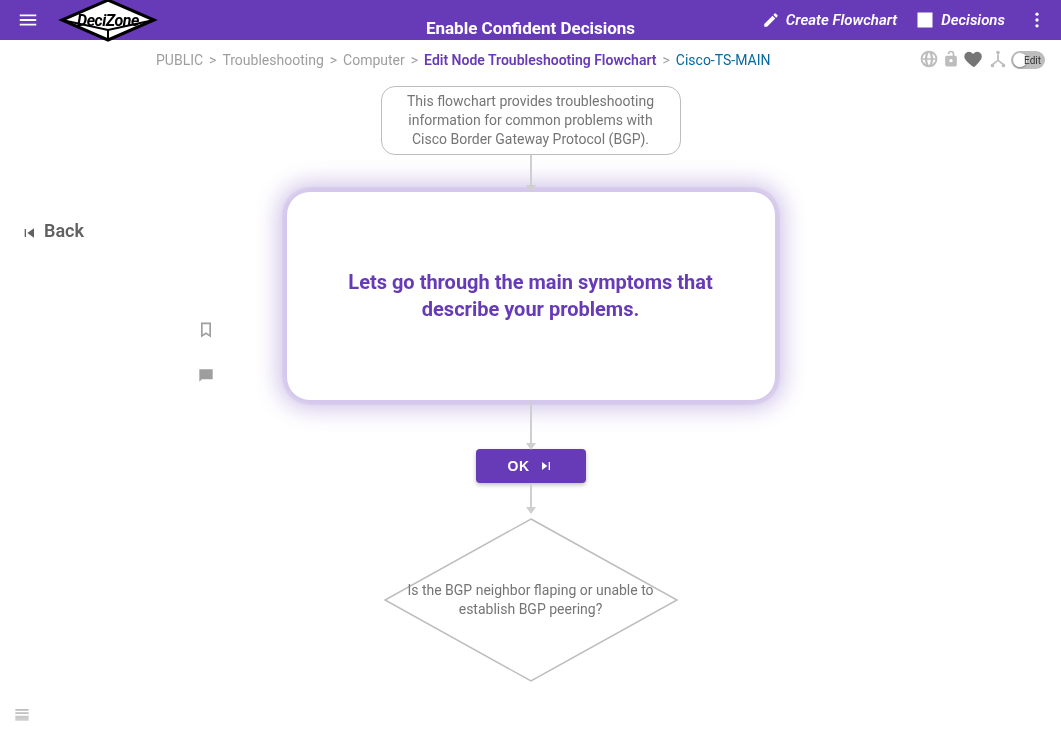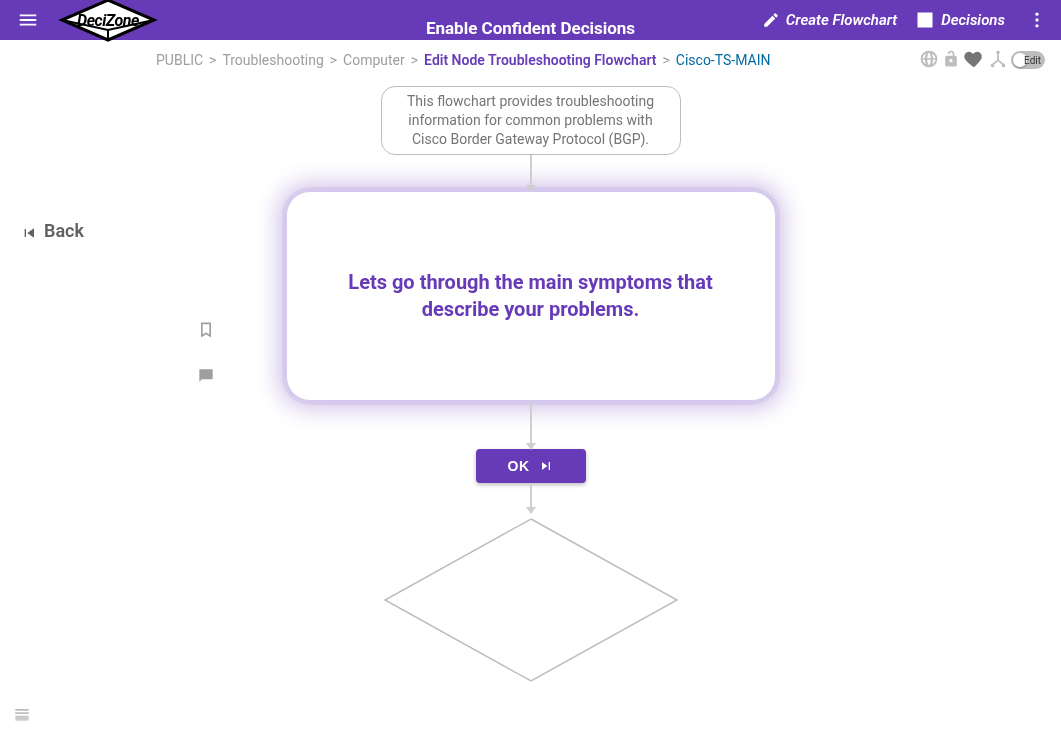--- a/index.html
+++ b/index.html
@@ -247,20 +247,21 @@
           <path d="M6 6l8 6-8 6V6zm10 0h2v12h-2V6z"></path>
         </svg>
     </button>
 
     <div class="connector c3"></div>
 
     <div class="diamond">
       <svg class="shape" width="300" height="170" viewBox="0 0 300 170">
         <polygon points="150,4 296,85 150,166 4,85" fill="#fff" stroke="#bdbdbd" stroke-width="1.5"></polygon>
       </svg>
+      <div class="dtext">Is the BGP neighbor flaping or unable to establish BGP peering?</div>
     </div>
 
   </div>
 
   <div class="corner-icon">
     <svg width="20" height="20" viewBox="0 0 24 24">
         <path d="M4 6h16v2H4V6zm0 4h16v2H4v-2zm0 4h16v6H4v-6z"></path>
       </svg>
   </div>
 

